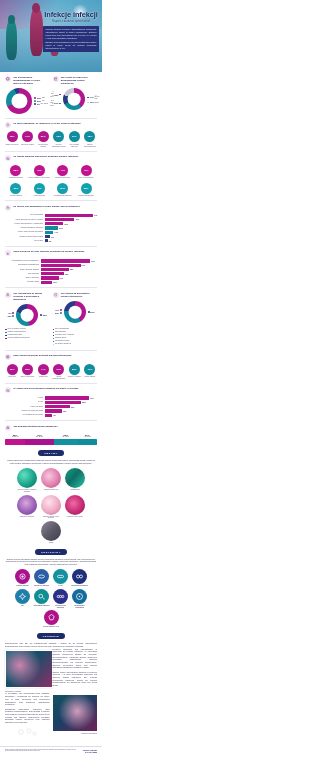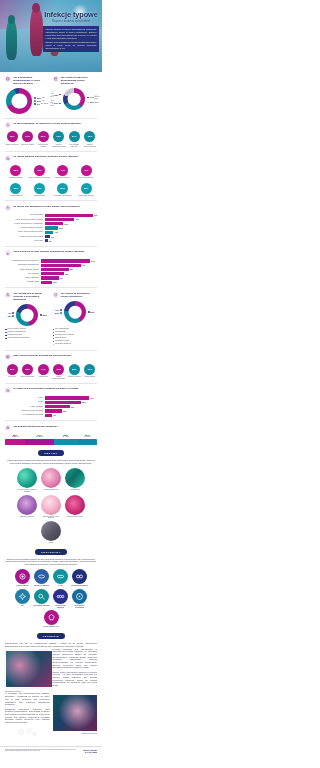--- a/index.html
+++ b/index.html
@@ -213,21 +213,21 @@
     <div class="hero-water"></div>
     <div class="hero-figs">
       <div class="fig fig-a"></div>
       <div class="fig-a-head"></div>
       <div class="fig fig-b"></div>
       <div class="fig-b-head"></div>
       <div class="fig fig-c"></div>
       <div class="hero-sun"></div>
     </div>
     <div class="hero-title-wrap">
-      <div class="hero-title">Infekcje typowe</div>
+      <div class="hero-title">Infekcje infekcji</div>
       <div class="hero-sub">Raport z badania opinii kobiet</div>
     </div>
     <div class="hero-panel">
       <p>Infekcje intymne to jeden z najczęstszych problemów zdrowotnych kobiet w wieku rozrodczym. Dotyczą nawet 75% pań przynajmniej raz w życiu, a u części z nich mają charakter nawrotowy.</p>
       <p>Badanie przeprowadzono na reprezentatywnej grupie kobiet w wieku 18-55 lat metodą wywiadów internetowych CAWI.</p>
     </div>
   </div>
 
   <div class="sec">
     <div class="q-half">

